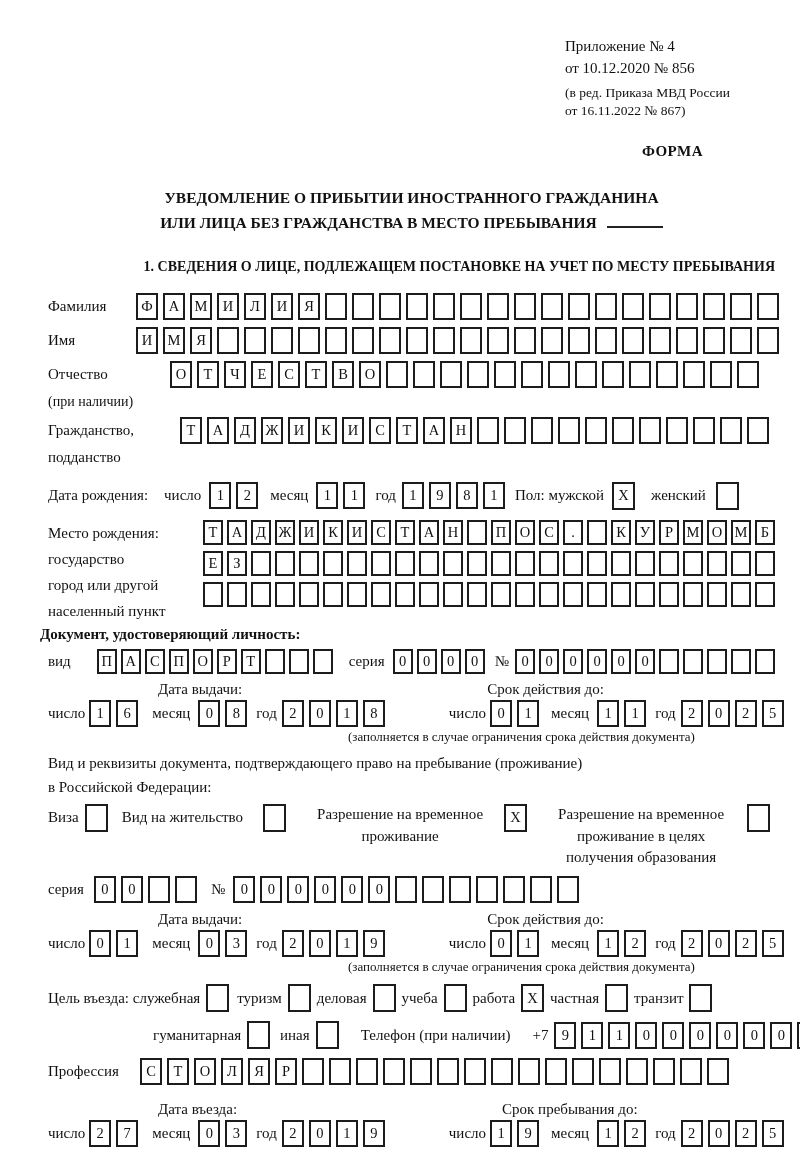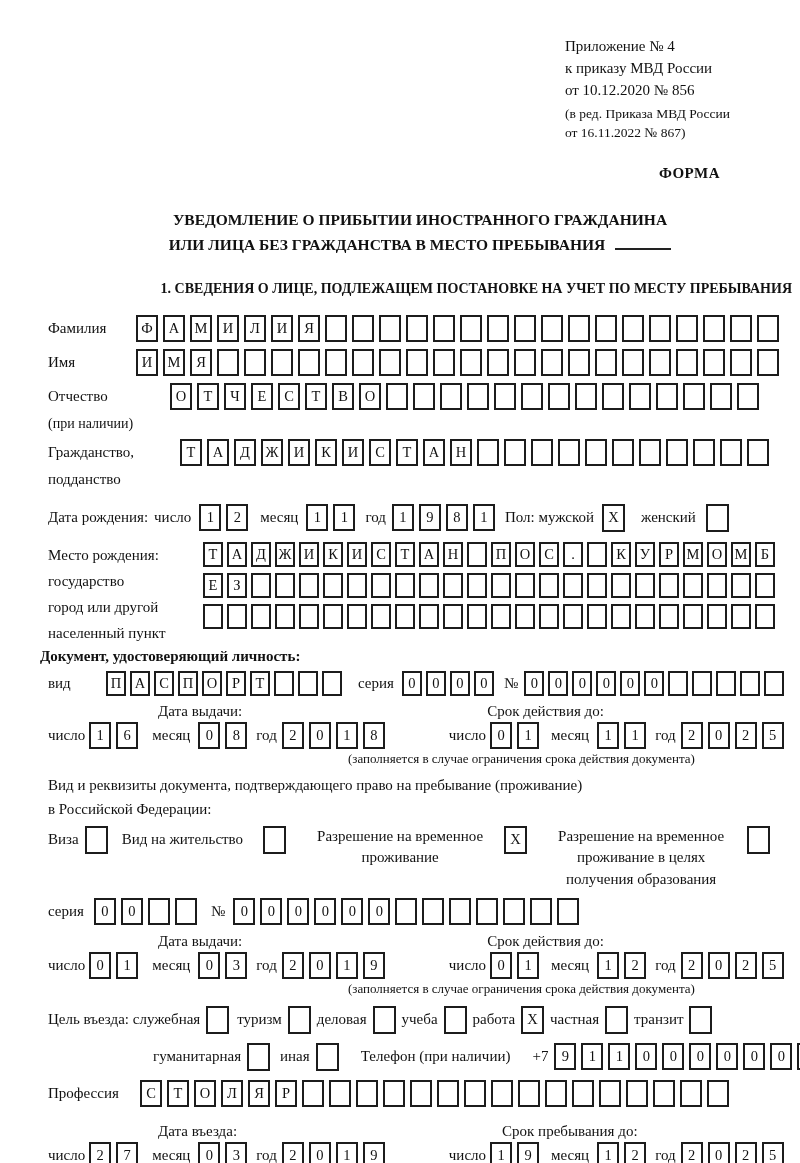--- a/index.html
+++ b/index.html
@@ -3,21 +3,21 @@
 <meta charset="utf-8">
 <style>
   html,body{margin:0;padding:0;background:#ffffff;}
   body{
     width:800px;height:1163px;
     color:#111;
     font-family:"Liberation Serif","DejaVu Serif",serif;
     font-size:15px;
     overflow:hidden;
   }
-  .page{box-sizing:border-box;width:800px;height:891px;padding:36px 8px 0 48px;}
+  .page{box-sizing:border-box;width:800px;height:891px;padding:36px 25px 0 48px;}
 
   
   .hdr-block{margin-left:517px;line-height:1.45;}
   .hdr-block .small{font-size:13.5px;line-height:1.4;margin-top:4px;}
   .forma{font-weight:bold;text-align:right;margin:22px 72px 0 0;letter-spacing:.5px;}
   .title{font-weight:bold;text-align:center;margin-top:26px;line-height:1.55;font-size:15.5px;}
   .blank-line{display:inline-block;width:56px;border-bottom:2px solid #222;height:1em;vertical-align:baseline;margin-left:10px;}
   .sec-head{font-weight:bold;text-align:right;margin:24px 0 18px -8px;font-size:14px;white-space:nowrap;}
 
   
@@ -39,21 +39,20 @@
   .cb-label-2l{width:196px;text-align:center;line-height:1.45;flex:none;}
   .cb-label-3l{width:200px;text-align:center;line-height:1.45;flex:none;}
 </style>
 </head>
 <body>
 
 <div class="page">
 
   <div class="hdr-block">
     <div>Приложение № 4</div>
-    <div>к приказу МВД России</div>
     <div>от 10.12.2020 № 856</div>
     <div class="small">
       <div>(в ред. Приказа МВД России</div>
       <div>от 16.11.2022 № 867)</div>
     </div>
   </div>
 
   <div class="forma">ФОРМА</div>
 
   <div class="title">
@@ -181,21 +180,21 @@
         <span class="box"></span>
         <span class="box"></span>
         <span class="box"></span>
         <span class="box"></span>
         <span class="box"></span>
         <span class="box"></span>
       </span>
   </div>
 
   <div class="row center-v" style="margin-bottom:10px">
-    <span class="dlbl" style="margin-right:6px">Дата рождения:</span>
+    <span class="dlbl" style="margin-right:16px">Дата рождения:</span>
     <span class="dlbl" style="margin-right:8px">число</span>
     <span class="cells">
         <span class="box">1</span>
         <span class="box">2</span>
       </span>
     <span class="dlbl" style="margin:0 8px 0 12px">месяц</span>
     <span class="cells">
         <span class="box">1</span>
         <span class="box">1</span>
       </span>

